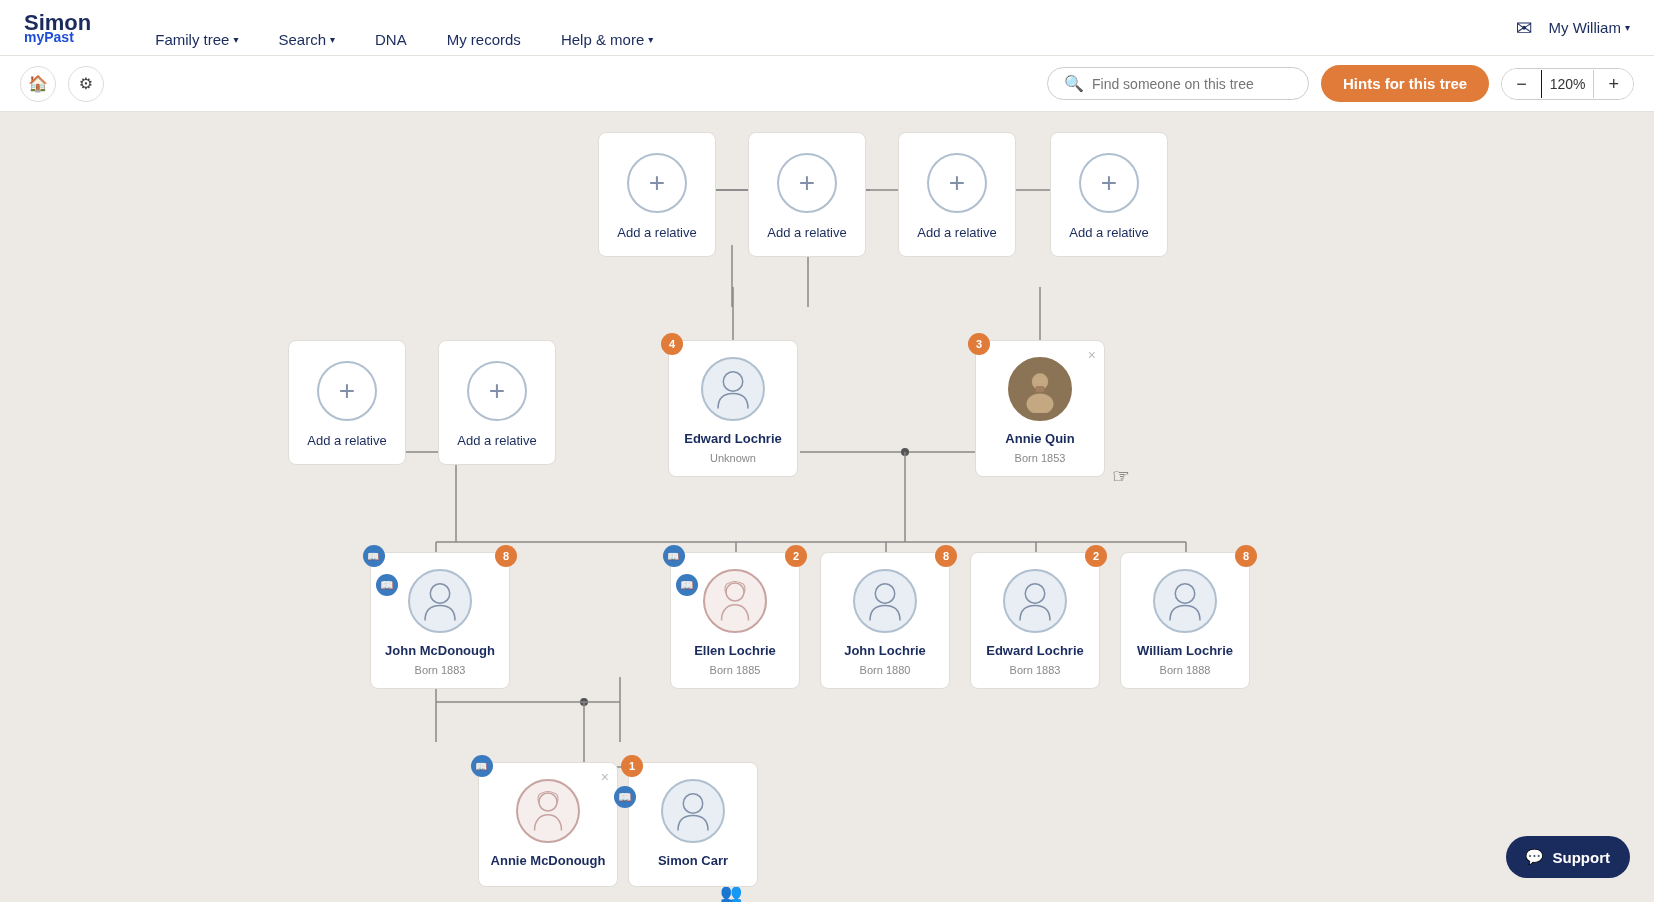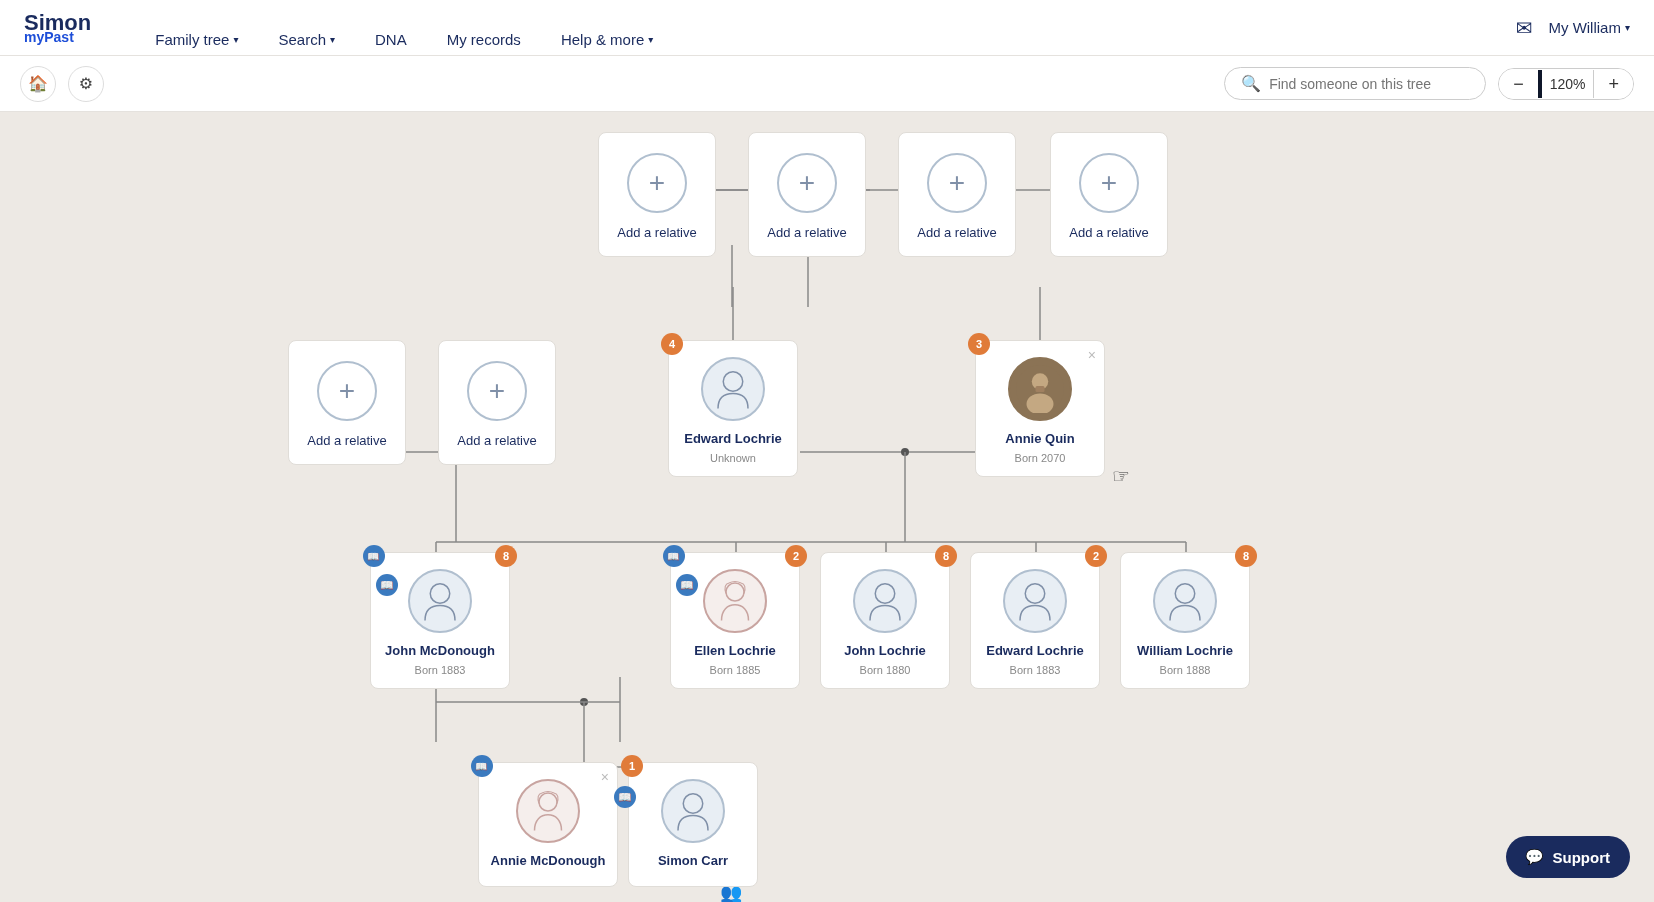--- a/index.html
+++ b/index.html
@@ -152,21 +152,21 @@
       padding: 6px 14px;
       font-size: 18px;
       cursor: pointer;
       color: #333;
       line-height: 1;
     }
     .zoom-value {
       padding: 6px 8px;
       font-size: 14px;
       color: #333;
-      border-left: 4px solid #0f172a;
+      border-left: 1px solid #0f172a;
       border-right: 1px solid #ccc;
     }
 
     
     .canvas {
       position: absolute;
       top: 112px;
       left: 0; right: 0; bottom: 0;
       overflow: hidden;
     }
@@ -366,20 +366,21 @@
   </div>
 </nav>
 
 <div class="toolbar">
   <div class="toolbar-home-btn">🏠</div>
   <div class="toolbar-settings-btn">⚙</div>
   <div class="toolbar-search">
     <span class="search-icon-small">🔍</span>
     <input type="text" placeholder="Find someone on this tree" style="">
   </div>
+  <button class="btn-hints">Hints for this tree</button>
   <div class="zoom-controls">
     <button class="zoom-btn">−</button>
     <span class="zoom-value">120%</span>
     <button class="zoom-btn">+</button>
   </div>
 </div>
 
 <div class="canvas">
 
   <svg class="connectors">
@@ -479,21 +480,21 @@
     <div class="person-avatar" style="border-color: #8B7355; background: #8B7355;">
 
       <svg viewBox="0 0 64 64" xmlns="http://www.w3.org/2000/svg">
         <circle cx="32" cy="32" r="32" fill="#8B7355"></circle>
         <circle cx="32" cy="22" r="11" fill="#c4a882"></circle>
         <ellipse cx="32" cy="52" rx="18" ry="14" fill="#c4a882"></ellipse>
         <rect x="26" y="28" width="12" height="8" rx="2" fill="#a08060"></rect>
       </svg>
     </div>
     <span class="person-name">Annie Quin</span>
-    <span class="person-date">Born 2070</span>
+    <span class="person-date">Born 1853</span>
     <div class="badge" style="top:-8px; left:-8px;">3</div>
     <span class="card-close">×</span>
   </div>
 
   <div class="cursor-icon" style="left:1112px; top:352px;">☞</div>
 
   <div class="person-card" style="left:370px; top:440px; width:140px;">
     <div class="person-avatar">
       <svg viewBox="0 0 64 64" fill="none">
         <circle cx="32" cy="22" r="13" stroke="#8090a8" stroke-width="2" fill="none"></circle>

